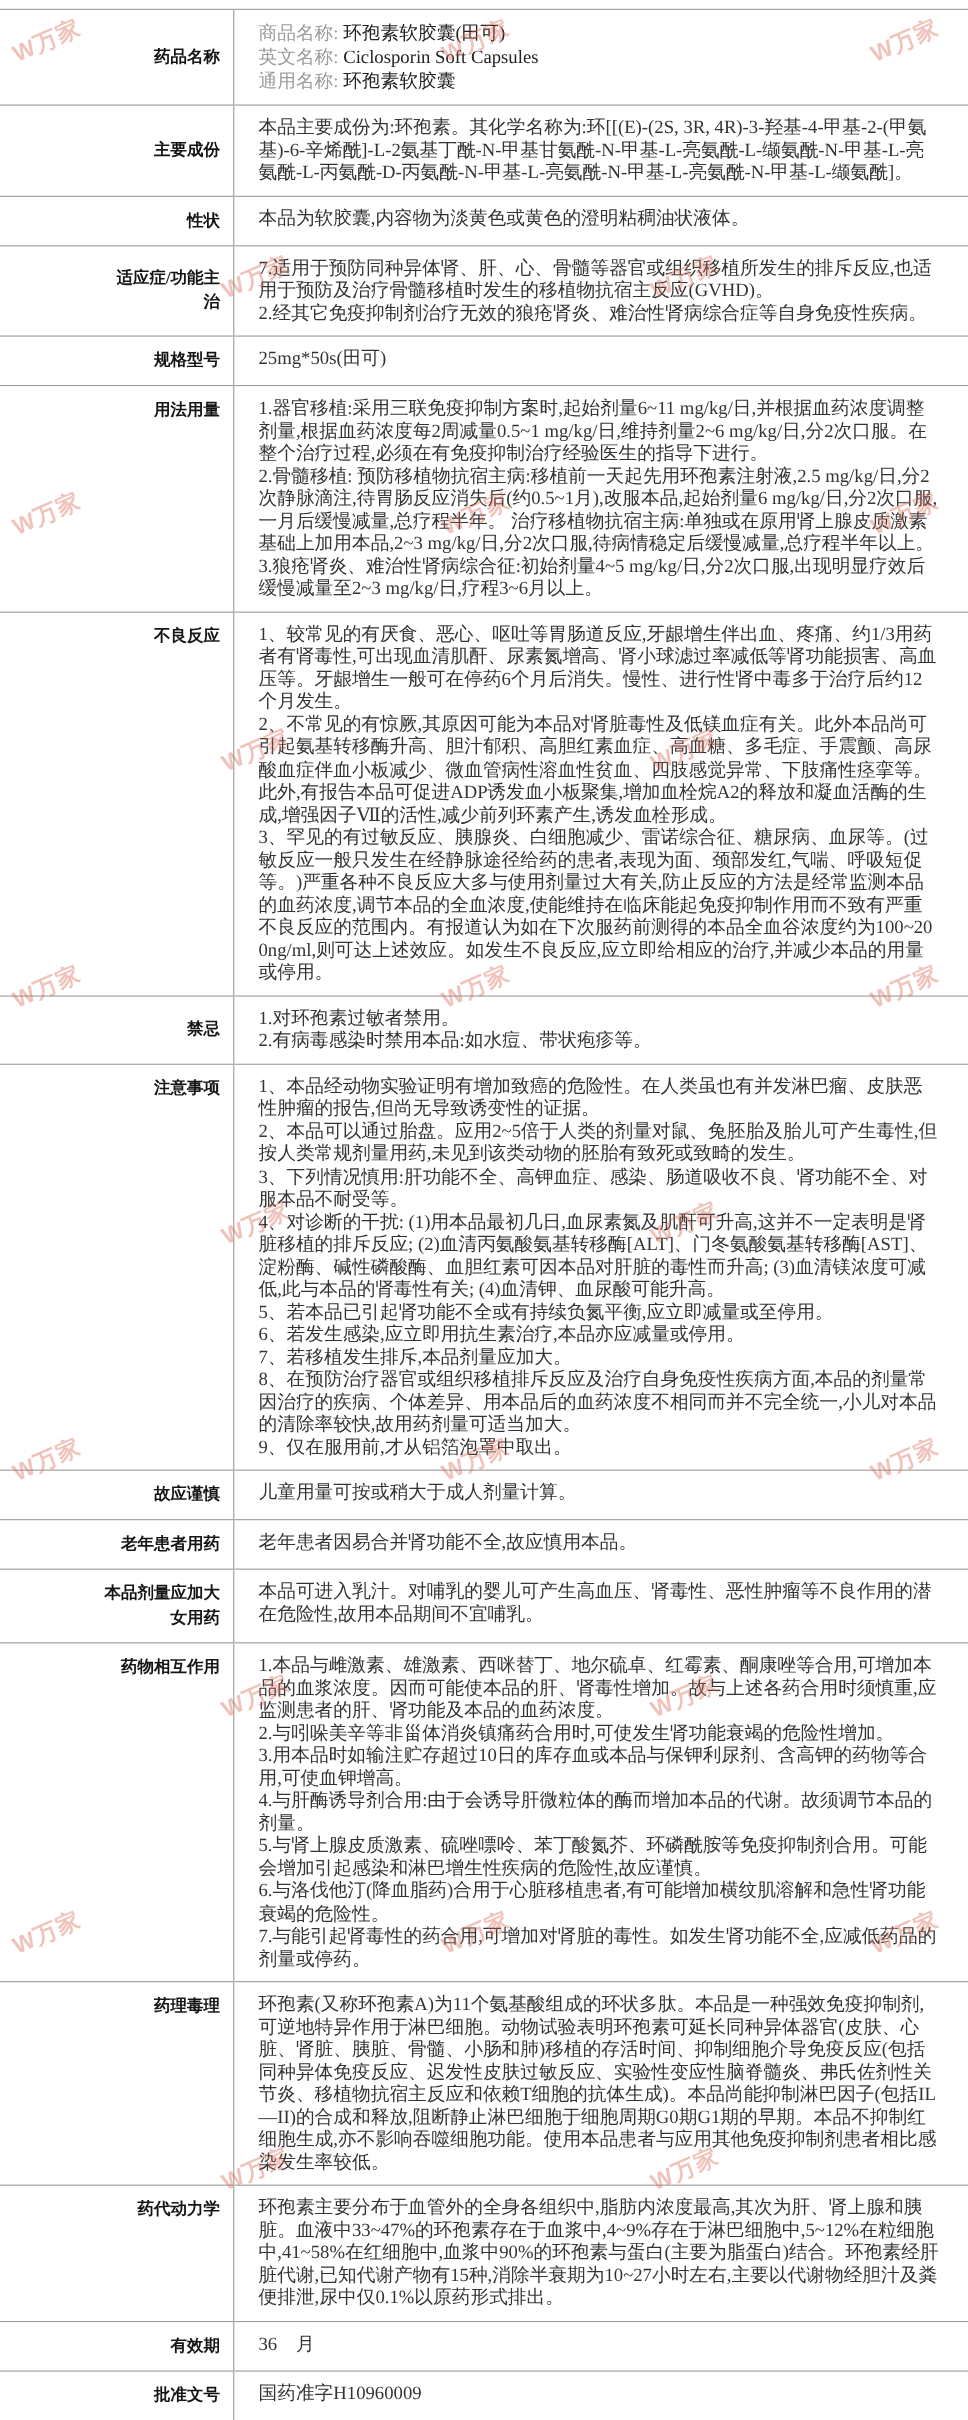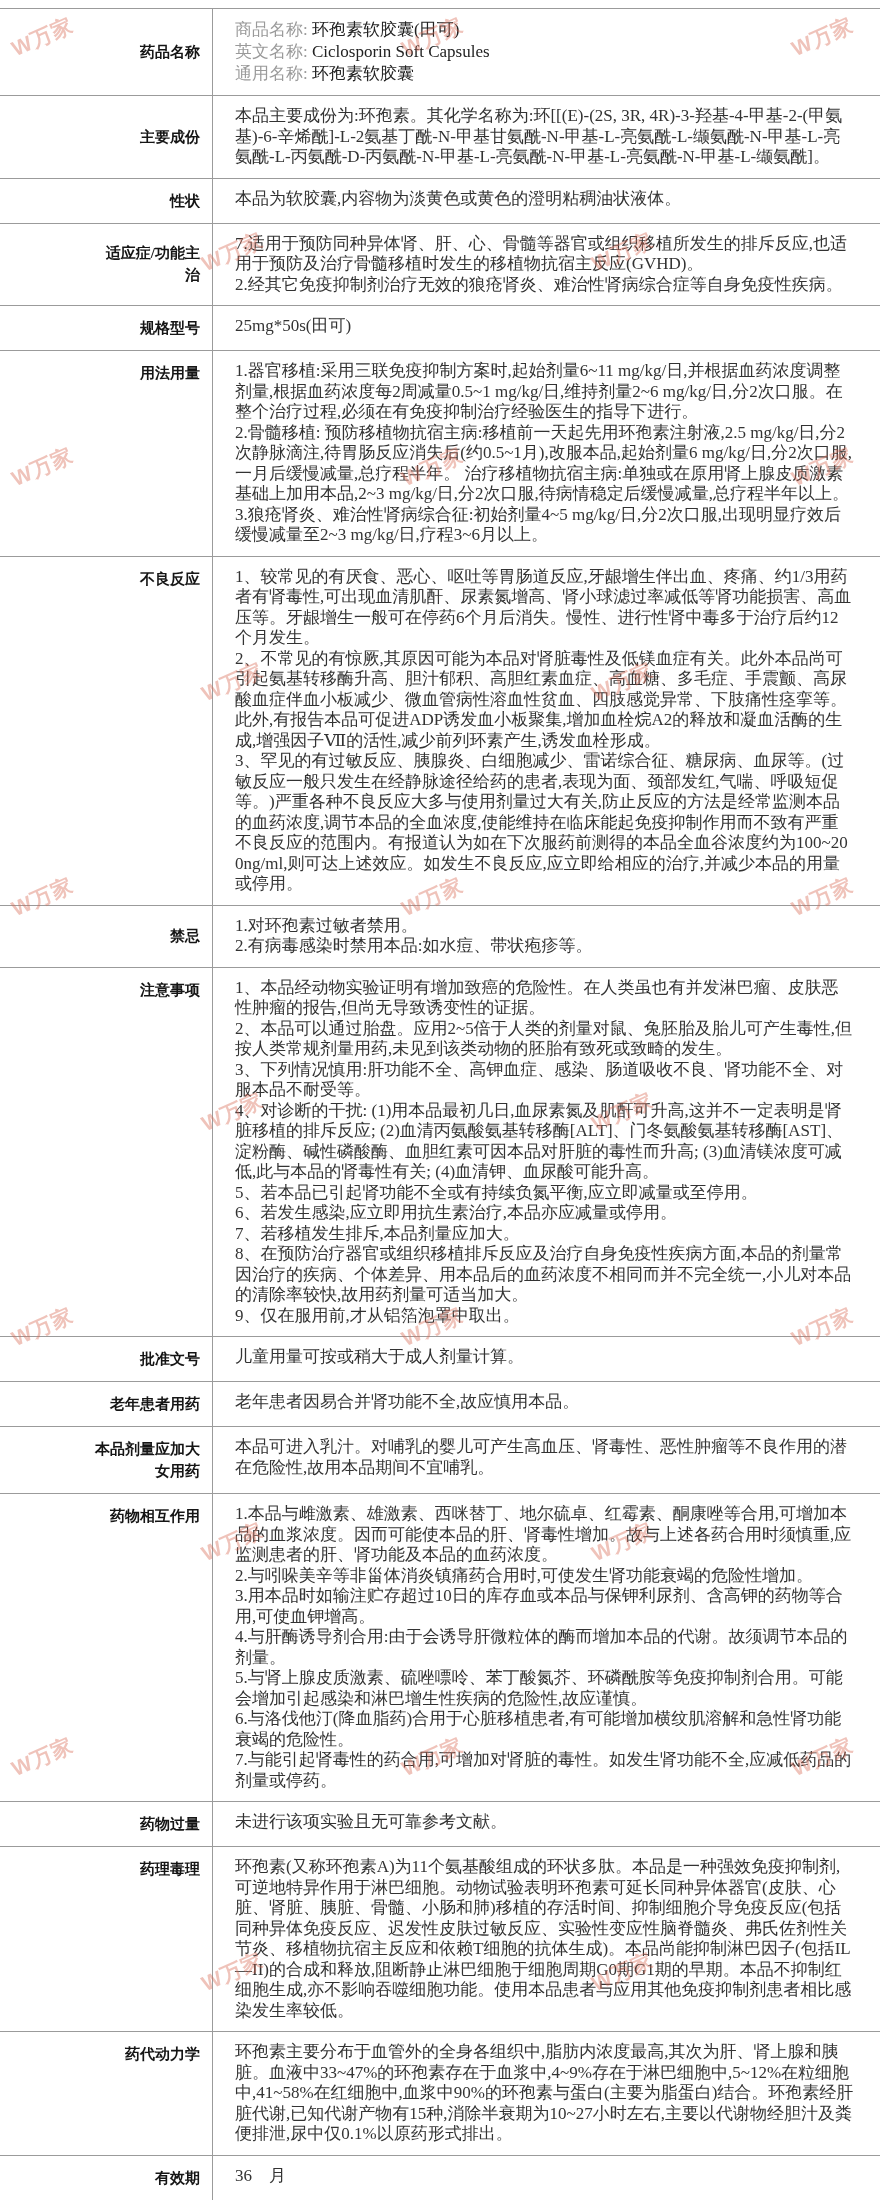--- a/index.html
+++ b/index.html
@@ -121,21 +121,21 @@
             <p class="para">4、对诊断的干扰: (1)用本品最初几日,血尿素氮及肌酐可升高,这并不一定表明是肾脏移植的排斥反应; (2)血清丙氨酸氨基转移酶[ALT]、门冬氨酸氨基转移酶[AST]、淀粉酶、碱性磷酸酶、血胆红素可因本品对肝脏的毒性而升高; (3)血清镁浓度可减低,此与本品的肾毒性有关; (4)血清钾、血尿酸可能升高。</p>
             <p class="para">5、若本品已引起肾功能不全或有持续负氮平衡,应立即减量或至停用。</p>
             <p class="para">6、若发生感染,应立即用抗生素治疗,本品亦应减量或停用。</p>
             <p class="para">7、若移植发生排斥,本品剂量应加大。</p>
             <p class="para">8、在预防治疗器官或组织移植排斥反应及治疗自身免疫性疾病方面,本品的剂量常因治疗的疾病、个体差异、用本品后的血药浓度不相同而并不完全统一,小儿对本品的清除率较快,故用药剂量可适当加大。</p>
             <p class="para">9、仅在服用前,才从铝箔泡罩中取出。</p>
           </td>
   </tr>
 
   <tr>
-    <th class="row-label" style="vertical-align: middle;">批准文号</th>
+    <th class="row-label" style="vertical-align: middle;">故应谨慎</th>
     <td class="row-content">
             <p class="para">儿童用量可按或稍大于成人剂量计算。</p>
           </td>
   </tr>
 
   <tr>
     <th class="row-label" style="vertical-align: middle;">老年患者用药</th>
     <td class="row-content">
             <p class="para">老年患者因易合并肾功能不全,故应慎用本品。</p>
           </td>
@@ -155,26 +155,20 @@
             <p class="para">1.本品与雌激素、雄激素、西咪替丁、地尔硫卓、红霉素、酮康唑等合用,可增加本品的血浆浓度。因而可能使本品的肝、肾毒性增加。故与上述各药合用时须慎重,应监测患者的肝、肾功能及本品的血药浓度。</p>
             <p class="para">2.与吲哚美辛等非甾体消炎镇痛药合用时,可使发生肾功能衰竭的危险性增加。</p>
             <p class="para">3.用本品时如输注贮存超过10日的库存血或本品与保钾利尿剂、含高钾的药物等合用,可使血钾增高。</p>
             <p class="para">4.与肝酶诱导剂合用:由于会诱导肝微粒体的酶而增加本品的代谢。故须调节本品的剂量。</p>
             <p class="para">5.与肾上腺皮质激素、硫唑嘌呤、苯丁酸氮芥、环磷酰胺等免疫抑制剂合用。可能会增加引起感染和淋巴增生性疾病的危险性,故应谨慎。</p>
             <p class="para">6.与洛伐他汀(降血脂药)合用于心脏移植患者,有可能增加横纹肌溶解和急性肾功能衰竭的危险性。</p>
             <p class="para">7.与能引起肾毒性的药合用,可增加对肾脏的毒性。如发生肾功能不全,应减低药品的剂量或停药。</p>
           </td>
   </tr>
 
-  <tr>
-    <th class="row-label" style="vertical-align: middle;">药物过量</th>
-    <td class="row-content">
-            <p class="para">未进行该项实验且无可靠参考文献。</p>
-          </td>
-  </tr>
 
   <tr>
     <th class="row-label">药理毒理</th>
     <td class="row-content">
             <p class="para">环孢素(又称环孢素A)为11个氨基酸组成的环状多肽。本品是一种强效免疫抑制剂,可逆地特异作用于淋巴细胞。动物试验表明环孢素可延长同种异体器官(皮肤、心脏、肾脏、胰脏、骨髓、小肠和肺)移植的存活时间、抑制细胞介导免疫反应(包括同种异体免疫反应、迟发性皮肤过敏反应、实验性变应性脑脊髓炎、弗氏佐剂性关节炎、移植物抗宿主反应和依赖T细胞的抗体生成)。本品尚能抑制淋巴因子(包括IL—II)的合成和释放,阻断静止淋巴细胞于细胞周期G0期G1期的早期。本品不抑制红细胞生成,亦不影响吞噬细胞功能。使用本品患者与应用其他免疫抑制剂患者相比感染发生率较低。</p>
           </td>
   </tr>
 
   <tr>
     <th class="row-label">药代动力学</th>

